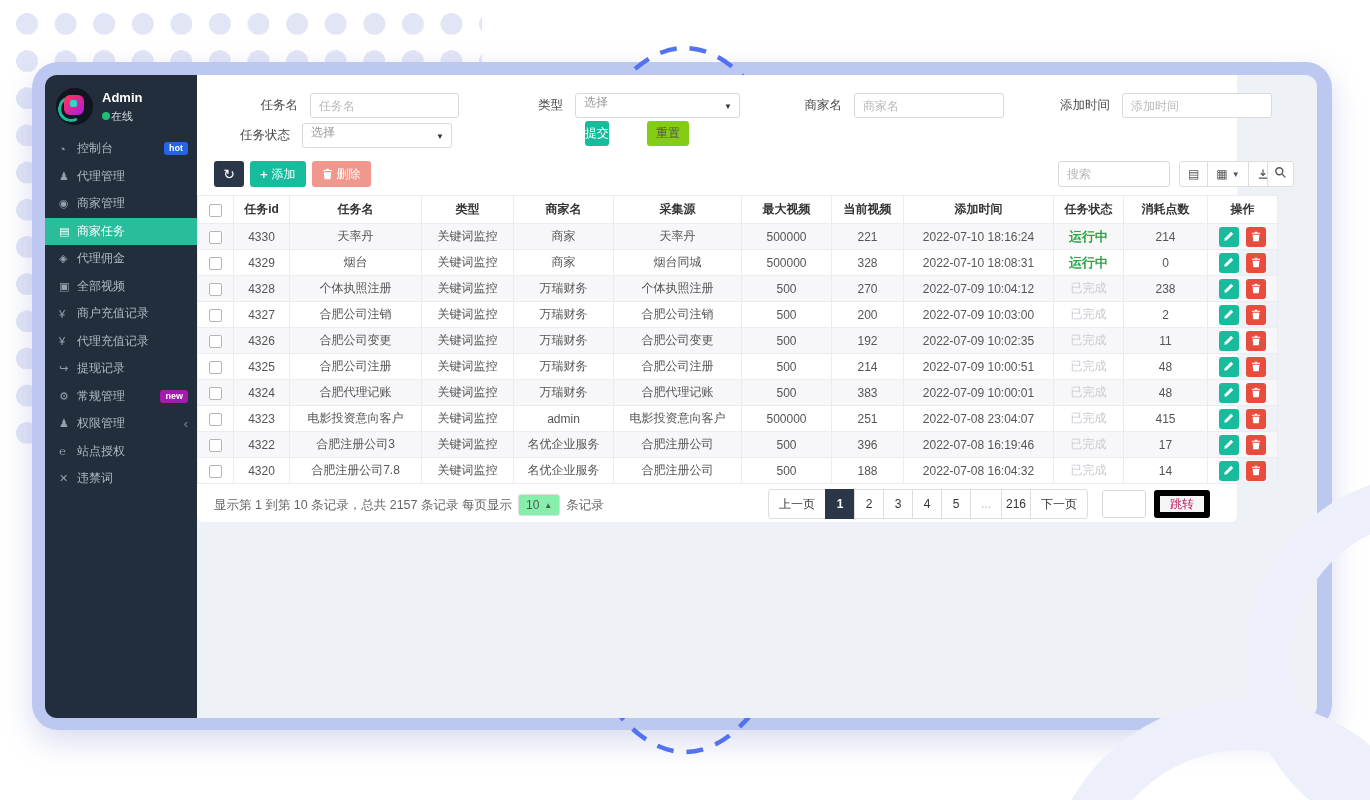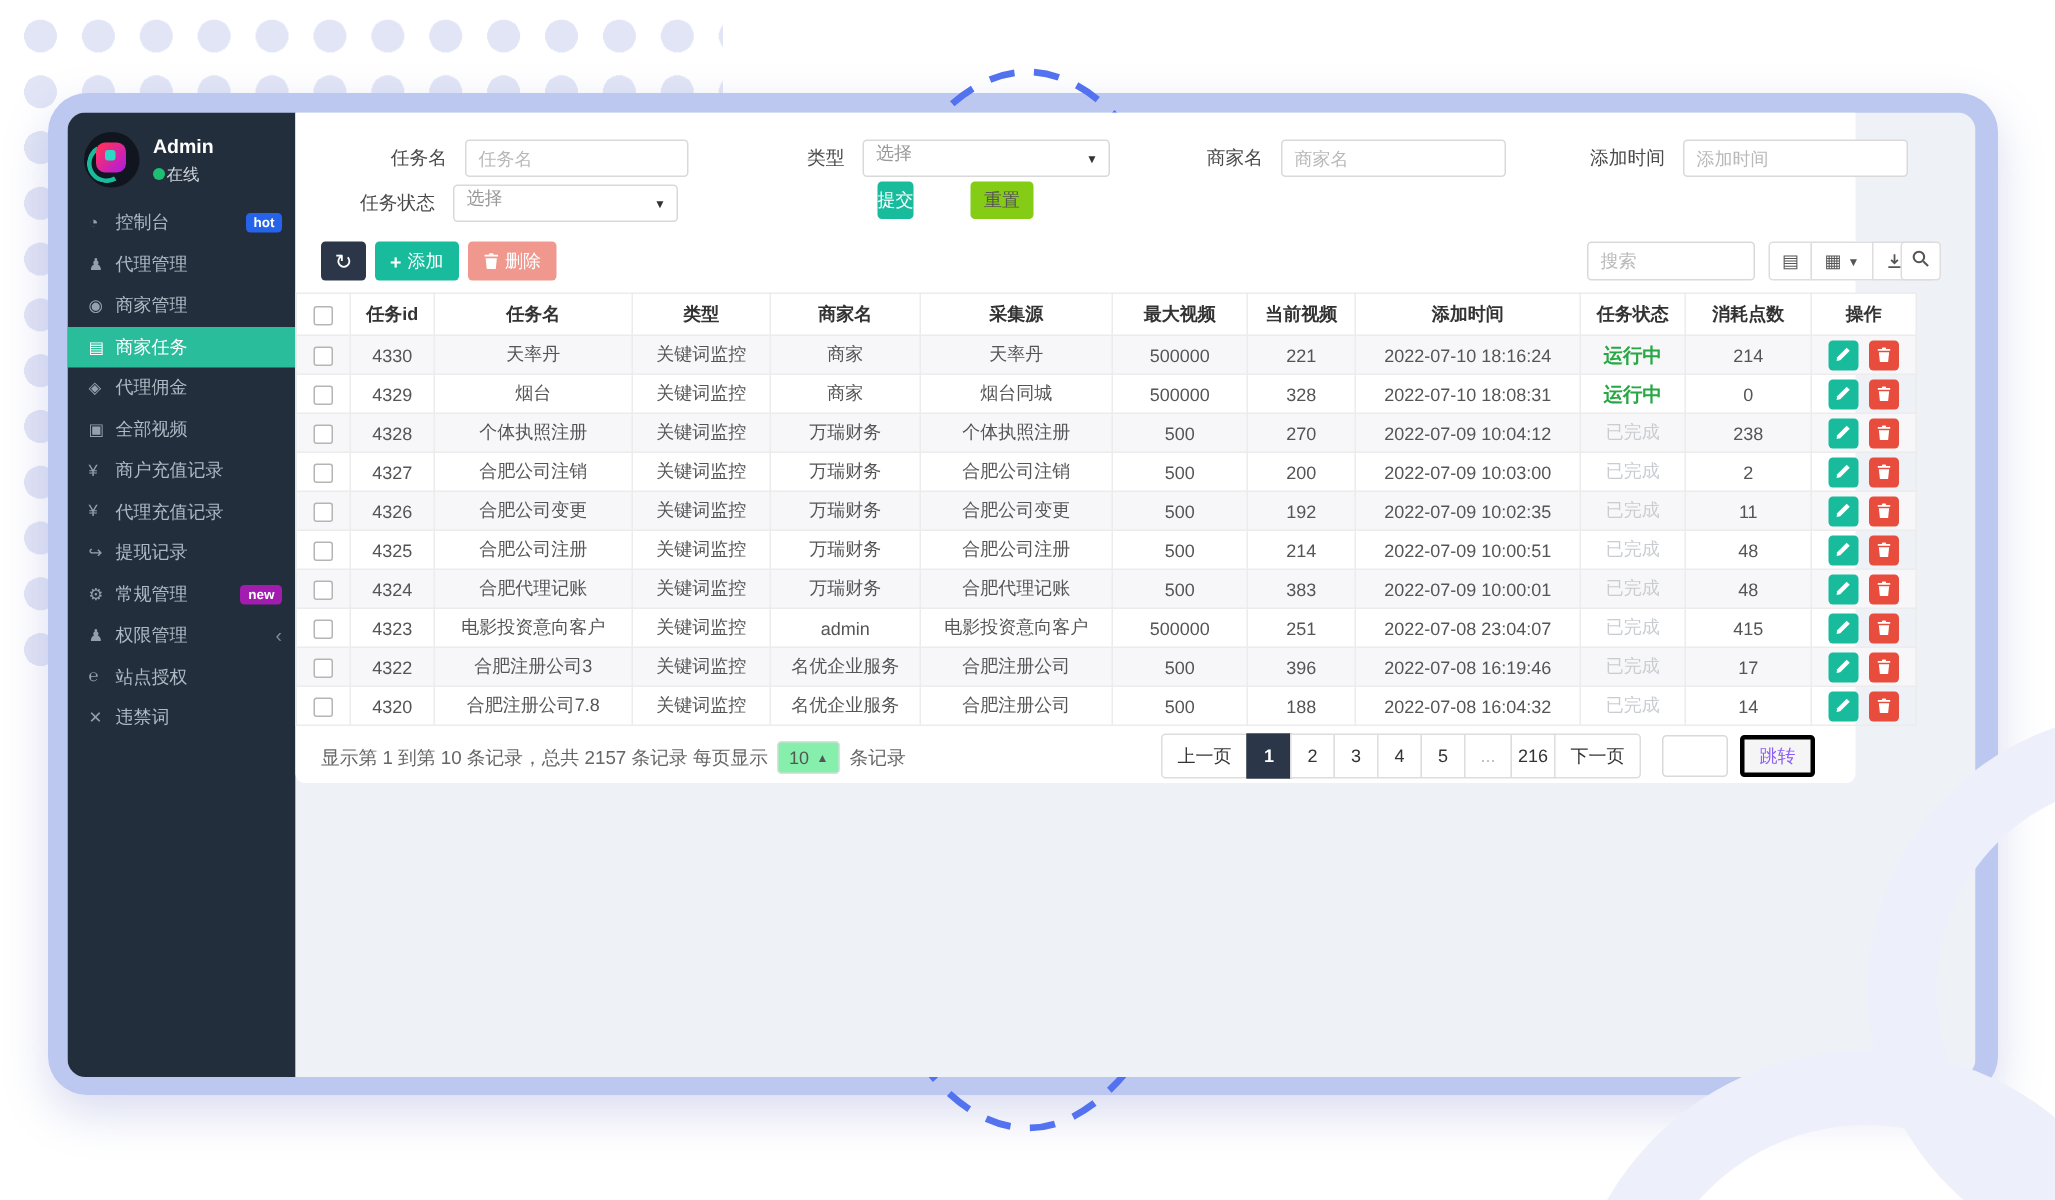--- a/index.html
+++ b/index.html
@@ -101,21 +101,21 @@
   .pager-wrap { position:absolute; right:27px; top:414px; display:flex; align-items:center; }
   .pager { display:flex; }
   .pg { min-width:30px; height:30px; line-height:28px; border:1px solid #ddd; background:#fff; color:#333;
         font-size:12px; padding:0 10px; margin-left:-1px; text-align:center; cursor:pointer; }
   .pg.num { padding:0; }
   .pg:first-child { border-radius:3px 0 0 3px; }
   .pg:last-child { border-radius:0 3px 3px 0; }
   .pg.active { background:#2b3648; border-color:#2b3648; color:#fff; font-weight:bold; }
   .pg.ellipsis { color:#bbb; }
   .jump-input { width:44px; height:28px; margin-left:14px; }
-  .btn-jump { height:28px; padding:0 10px; border:3px solid #000000; background:#f5f5f5; color:#8b5cf6; margin-left:8px; border-radius:3px; font-size:12px; }
+  .btn-jump { height:28px; padding:0 10px; border:6px solid #000000; background:#f5f5f5; color:#be185d; margin-left:8px; border-radius:3px; font-size:12px; }
 </style>
 </head>
 <body>
 
 <div class="stage">
 
   <div class="dots"></div>
   <div class="card-bg"></div>
   <svg class="deco-ellipse" width="304" height="716" viewBox="0 0 304 716">
     <ellipse cx="152" cy="358" rx="147" ry="352" fill="none" stroke="#5272f0" stroke-width="4.5" stroke-dasharray="17 13"></ellipse>

